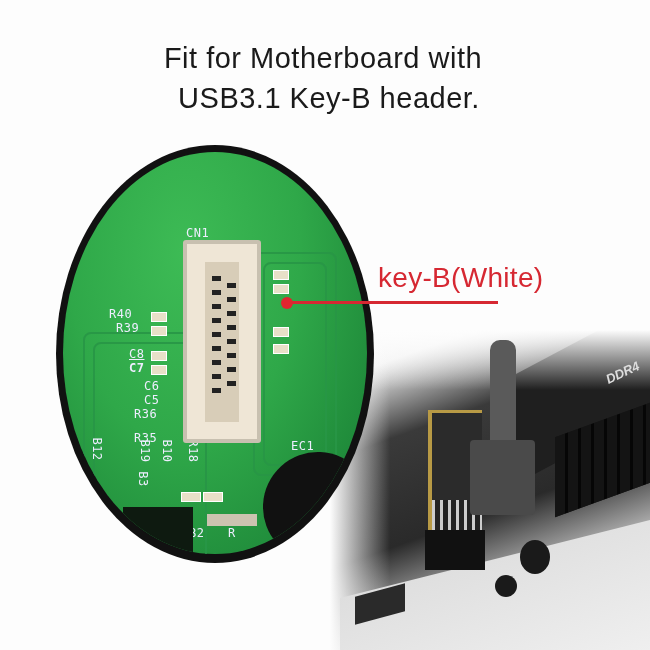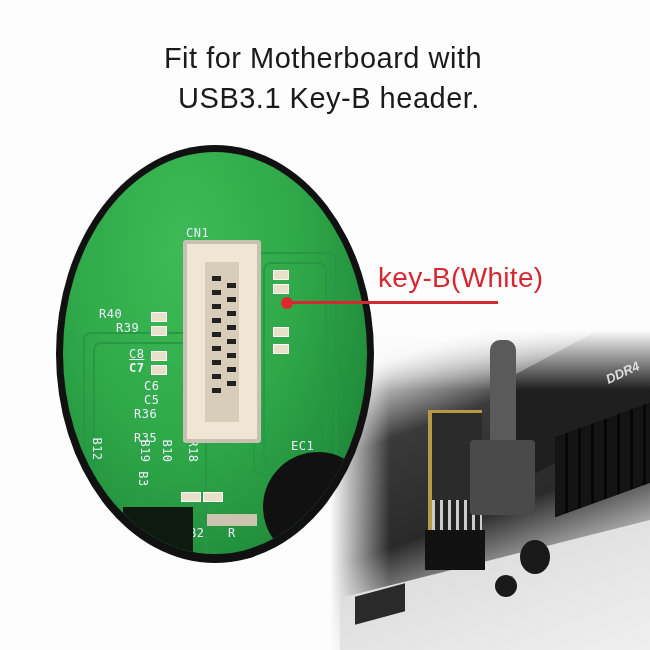--- a/index.html
+++ b/index.html
@@ -68,21 +68,21 @@
 <div class="chip"></div>
 
 <div class="lens">
   <div class="lens-inner">
     <div class="trace" style="left:20px;top:180px;width:120px;height:230px;"></div>
     <div class="trace" style="left:30px;top:190px;width:110px;height:220px;"></div>
     <div class="trace" style="left:190px;top:100px;width:80px;height:220px;"></div>
     <div class="trace" style="left:200px;top:110px;width:60px;height:200px;"></div>
 
     <div class="silk" style="left:123px;top:74px;">CN1</div>
-    <div class="silk" style="left:36px;top:155px;">R40</div>
+    <div class="silk" style="left:46px;top:155px;">R40</div>
     <div class="silk" style="left:53px;top:169px;">R39</div>
     <div class="silk" style="left:66px;top:195px;text-decoration:underline;">C8</div>
     <div class="silk" style="left:66px;top:209px;font-weight:bold;">C7</div>
     <div class="silk" style="left:81px;top:227px;">C6</div>
     <div class="silk" style="left:81px;top:241px;">C5</div>
     <div class="silk" style="left:71px;top:255px;">R36</div>
     <div class="silk" style="left:71px;top:279px;">R35</div>
     <div class="silk" style="left:22px;top:290px;transform:rotate(90deg);">B12</div>
     <div class="silk" style="left:70px;top:292px;transform:rotate(90deg);">B19</div>
     <div class="silk" style="left:72px;top:320px;transform:rotate(90deg);">B3</div>

